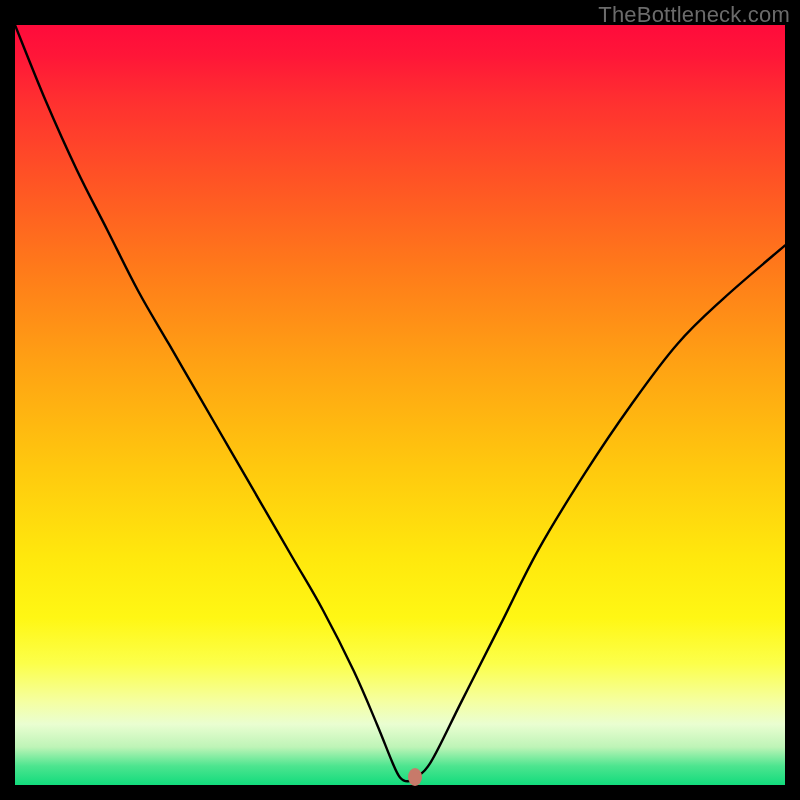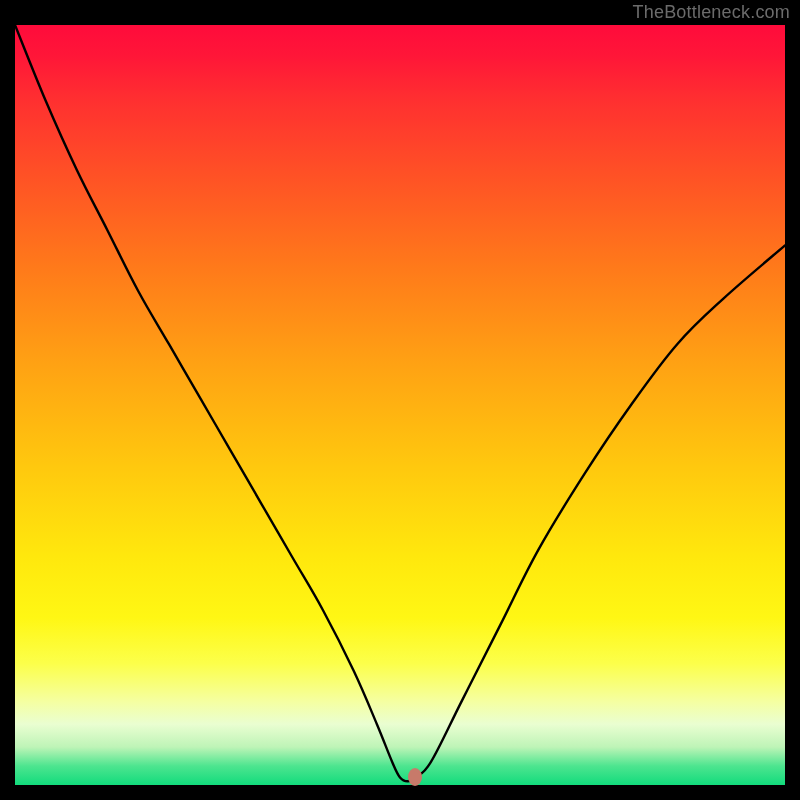--- a/index.html
+++ b/index.html
@@ -15,21 +15,21 @@
     position: relative;
     width: 800px;
     height: 800px;
     background: #000000;
   }
   .watermark {
     position: absolute;
     top: 2px;
     right: 10px;
     color: #6b6b6b;
-    font-size: 18px;
+    font-size: 22px;
     font-weight: 400;
     letter-spacing: 0.2px;
     z-index: 5;
   }
   .plot-area {
     position: absolute;
     left: 15px;
     top: 25px;
     width: 770px;
     height: 760px;

